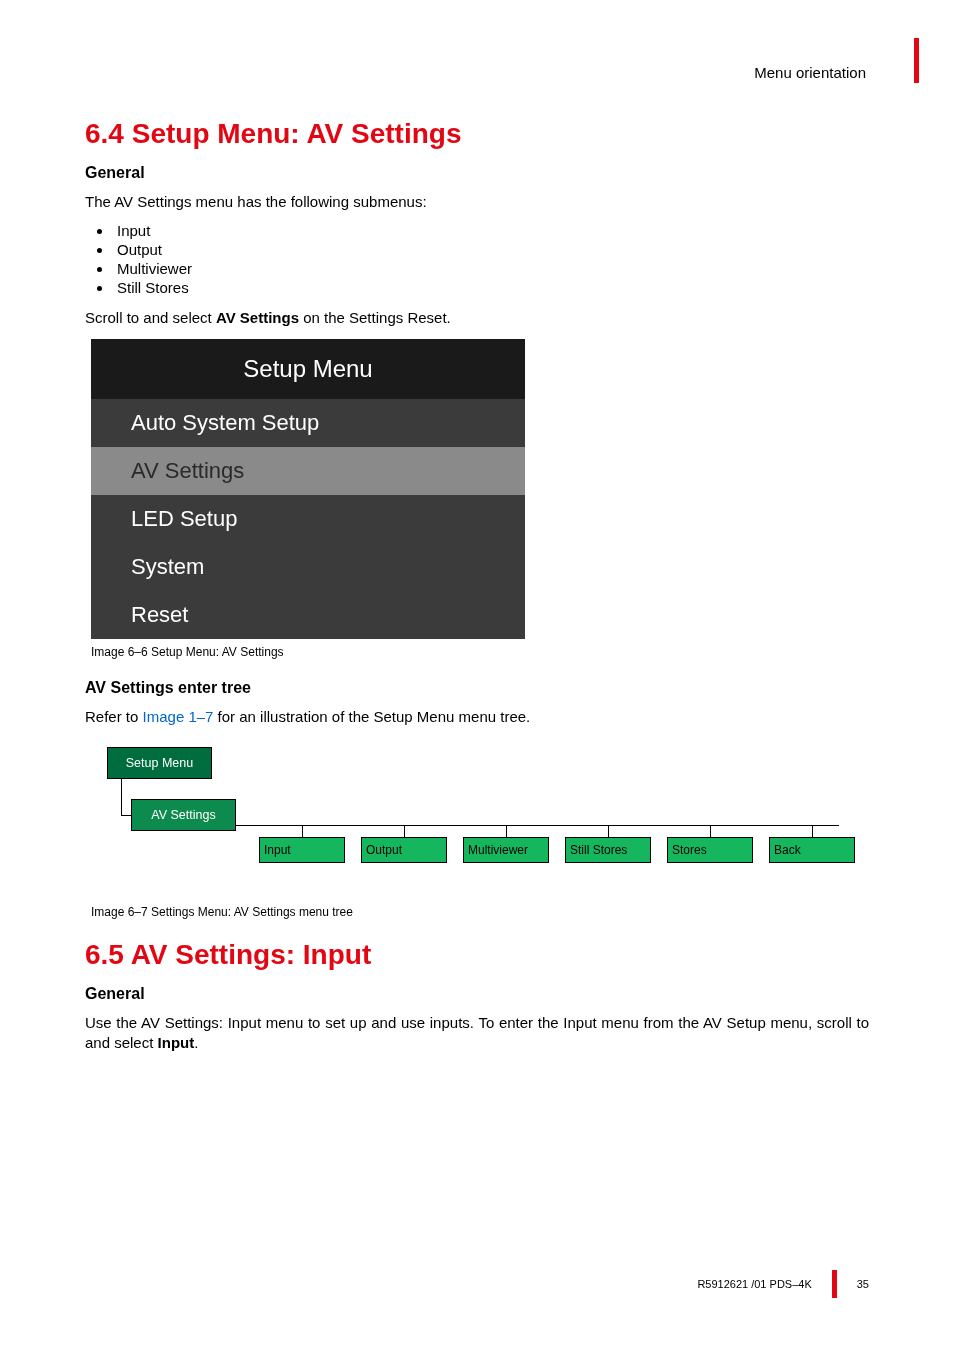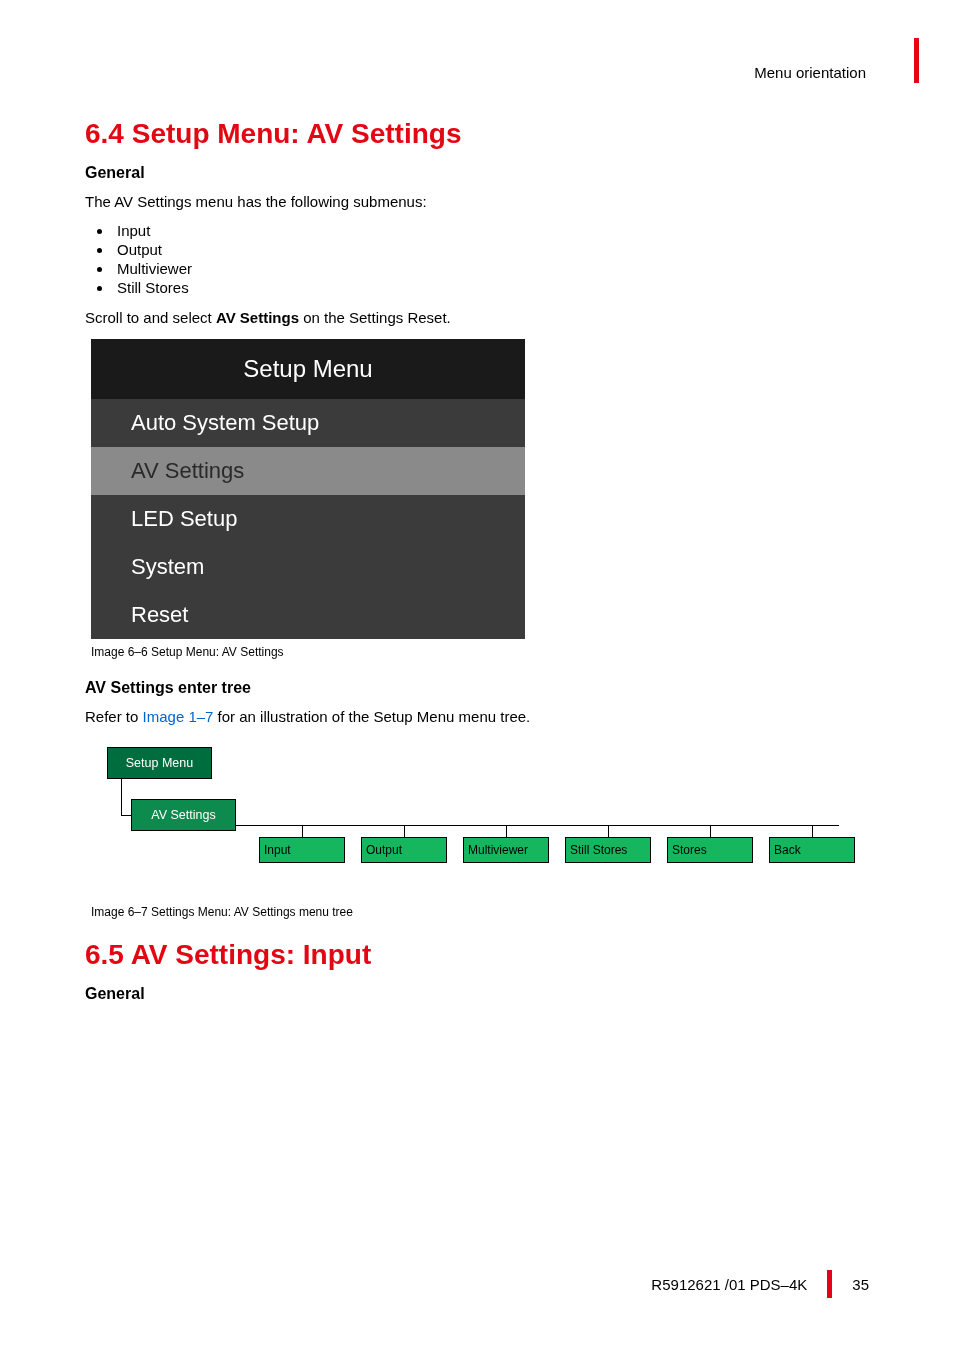--- a/index.html
+++ b/index.html
@@ -158,21 +158,21 @@
     background: #000;
   }
 
   
   .footer {
     position: absolute;
     bottom: 60px;
     right: 85px;
     display: flex;
     align-items: center;
-    font-size: 15px;
+    font-size: 11px;
   }
   .footer .doc { margin-right: 20px; }
   .footer .bar {
     width: 5px; height: 28px;
     background: #e30613;
     margin-right: 20px;
   }
   .justify { text-align: justify; }
 </style>
 </head>
@@ -234,19 +234,22 @@
       <div class="tree-leaf">Stores</div>
       <div class="tree-leaf">Back</div>
     </div>
   </div>
 
   <div class="caption" style="margin-top:28px">Image 6–7  Settings Menu: AV Settings menu tree</div>
 
   <h1 class="section" style="margin-top:20px">6.5 AV Settings: Input</h1>
 
   <h2 class="subhead">General</h2>
+  <p class="body justify">
+    <span>Use the AV Settings: Input menu to set up and use inputs. To enter the Input menu from the AV Setup menu, scroll to and select </span><span class="bold">Input</span><span>.</span>
+  </p>
 
   <div class="footer">
     <span class="doc">R5912621 /01 PDS–4K</span>
     <span class="bar"></span>
     <span>35</span>
   </div>
 </div>
 
 </body></html>

